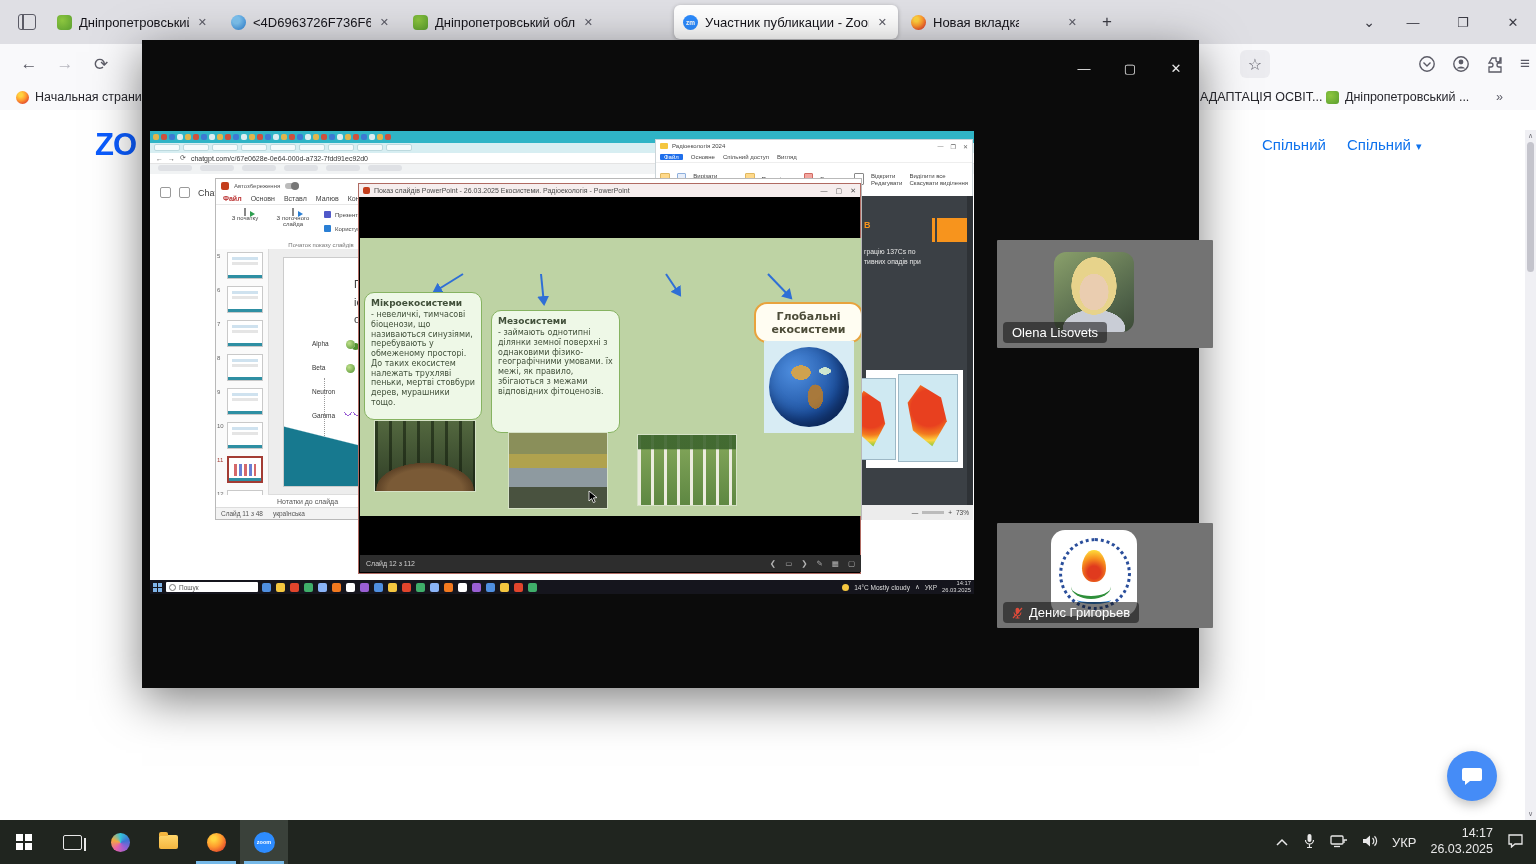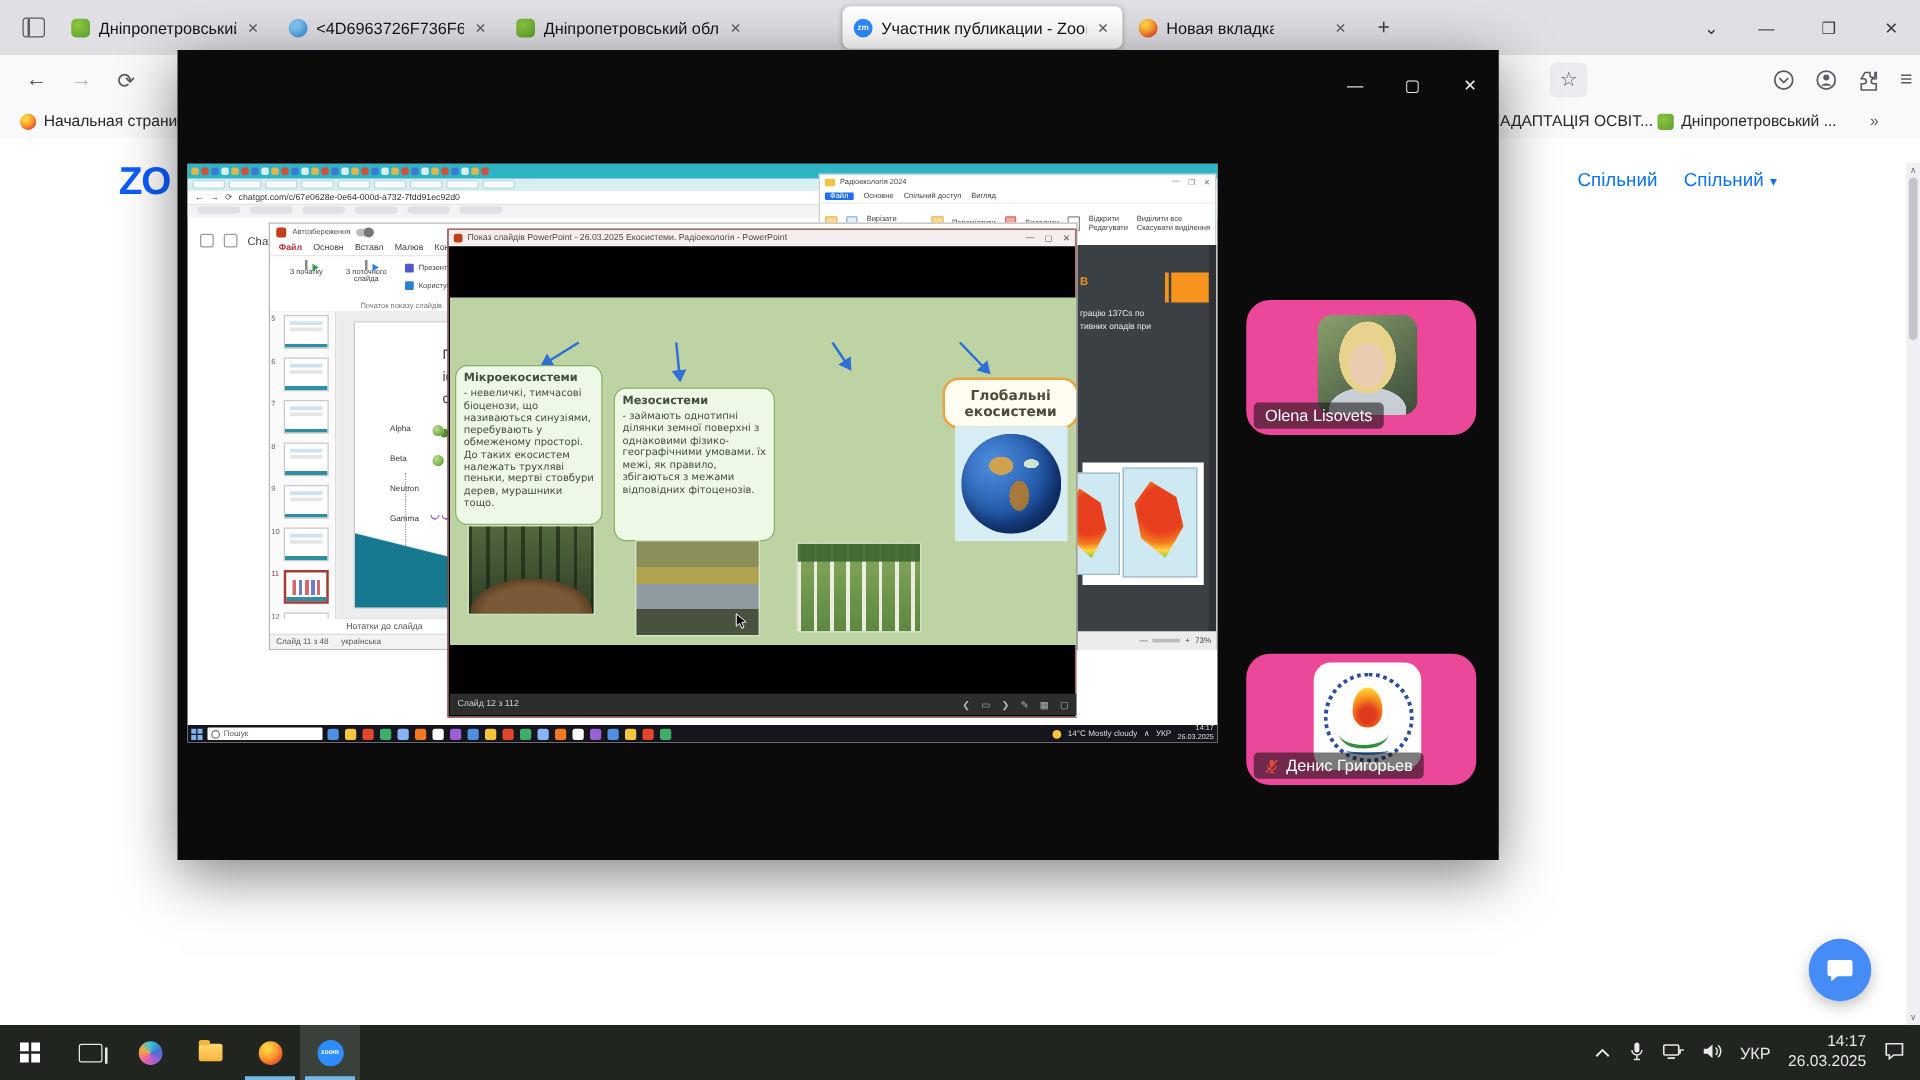--- a/index.html
+++ b/index.html
@@ -55,21 +55,21 @@
   .ff-scroll .thumbv{position:absolute;left:2px;top:12px;width:7px;height:130px;background:#c4c4cc;border-radius:4px;}
   .scr-ar{position:absolute;left:0;width:11px;font-size:7px;color:#707078;text-align:center;}
 
   
   .zoom-win{position:absolute;left:142px;top:40px;width:1057px;height:648px;background:#0b0b0b;
             box-shadow:0 12px 44px rgba(0,0,0,.5);}
   .z-ctl{position:absolute;right:0;top:12px;display:flex;}
   .z-btn{width:46px;height:32px;display:flex;align-items:center;justify-content:center;color:#e8e8e8;font-size:13px;}
 
   
-  .tile{position:absolute;left:855px;width:184px;background:#ec4899;border-radius:19px;overflow:hidden;}
+  .tile{position:absolute;left:855px;width:216px;background:#737373;border-radius:1px;overflow:hidden;}
   .t1{top:200px;height:108px;}
   .t2{top:472px;height:105px;margin-top:11px;}
   .avatar1{position:absolute;left:57px;top:12px;width:80px;height:80px;border-radius:12px;overflow:hidden;
     background:
       radial-gradient(ellipse 24px 30px at 40px 40px,#eacdb0 0 60%,rgba(0,0,0,0) 61%),
       radial-gradient(ellipse 33px 42px at 40px 34px,#e7d38b 0 68%,rgba(0,0,0,0) 69%),
       radial-gradient(ellipse 44px 26px at 40px 76px,#c9cdd6 0 70%,rgba(0,0,0,0) 71%),
       linear-gradient(145deg,#8aa06b,#51644a 70%,#3c4a37);}
   .avatar2{position:absolute;left:54px;top:7px;width:86px;height:86px;border-radius:14px;background:#fff;}
   .ring{position:absolute;left:8px;top:8px;width:66px;height:66px;border:3px dotted #2a4e9b;border-radius:50%;}

